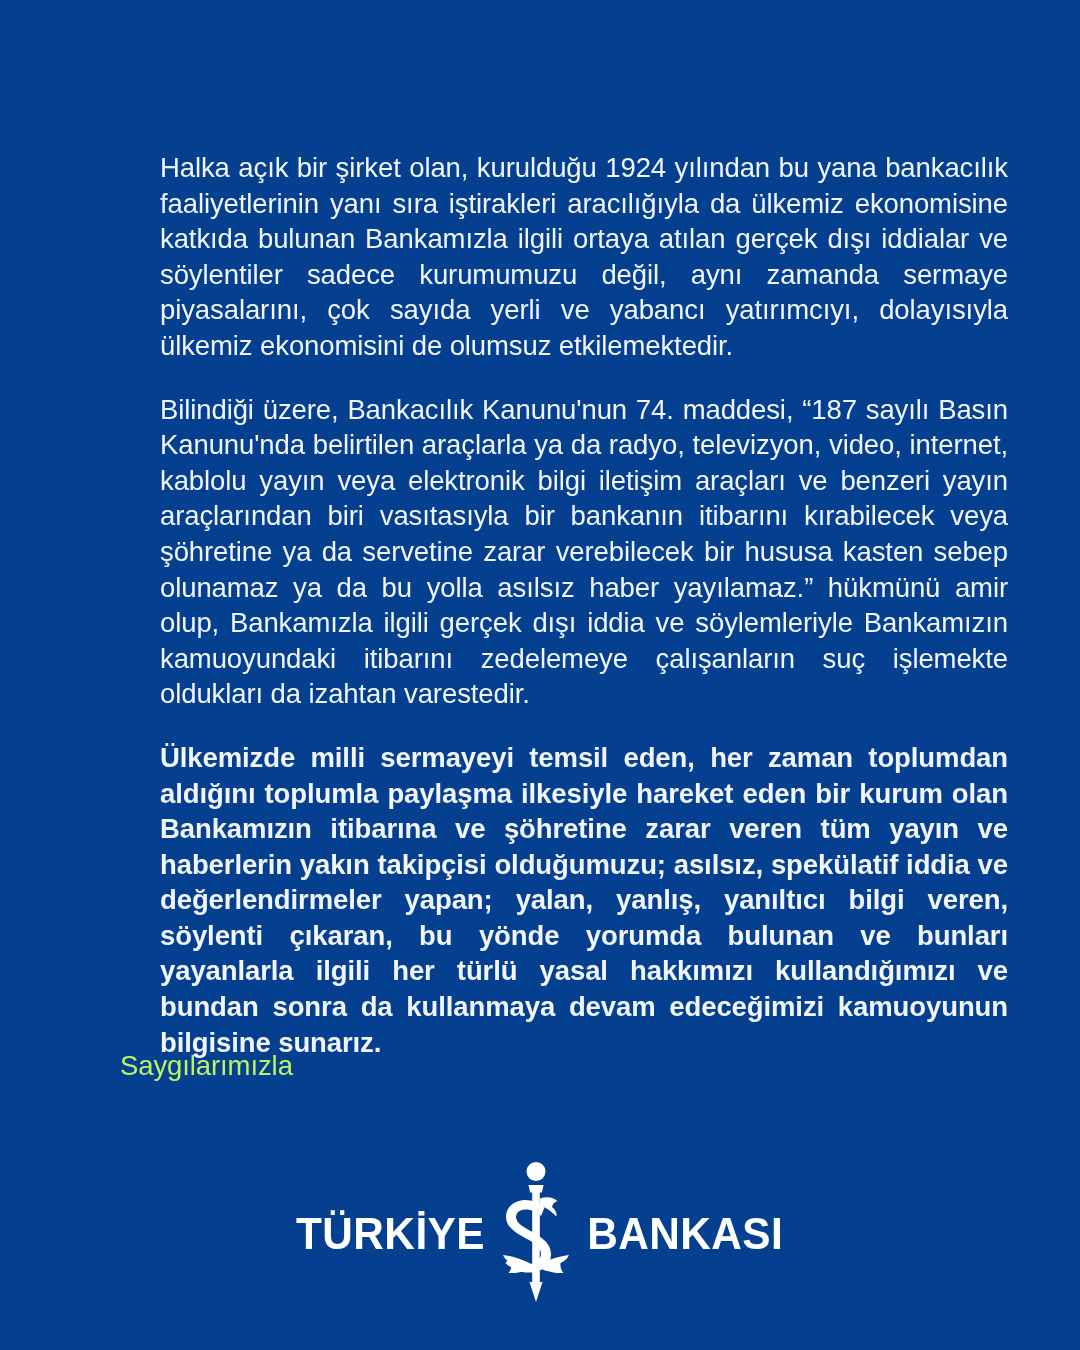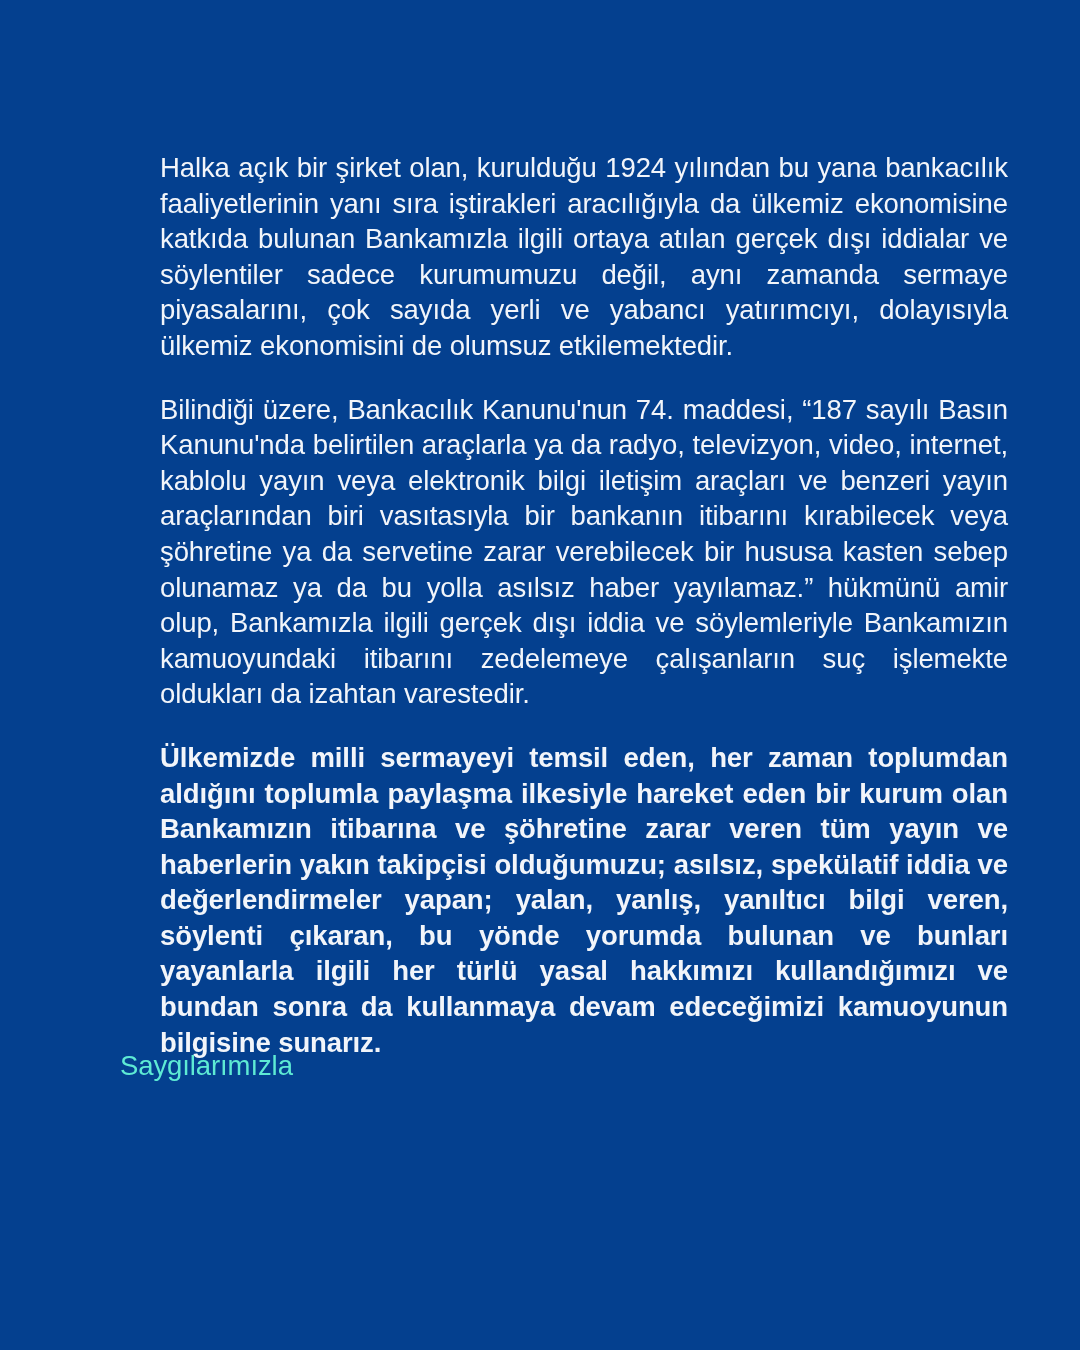--- a/index.html
+++ b/index.html
@@ -38,21 +38,21 @@
     font-weight: 400;
   }
   .paragraph.last-para {
     margin-bottom: 0;
     font-weight: bold;
   }
   .signoff {
     position: absolute;
     left: 120px;
     top: 1048px;
-    color: #5eead4;
+    color: #bef264;
     font-size: 27.5px;
     line-height: 35.6px;
     letter-spacing: -0.1px;
   }
   .brand-lockup {
     position: absolute;
     left: 0;
     top: 1158px;
     width: 1080px;
     display: flex;
@@ -88,14 +88,55 @@
 <div class="poster">
 
   <div class="statement-body">
     <p class="paragraph">Halka açık bir şirket olan, kurulduğu 1924 yılından bu yana bankacılık faaliyetlerinin yanı sıra iştirakleri aracılığıyla da ülkemiz ekonomisine katkıda bulunan Bankamızla ilgili ortaya atılan gerçek dışı iddialar ve söylentiler sadece kurumumuzu değil, aynı zamanda sermaye piyasalarını, çok sayıda yerli ve yabancı yatırımcıyı, dolayısıyla ülkemiz ekonomisini de olumsuz etkilemektedir.</p>
     <p class="paragraph">Bilindiği üzere, Bankacılık Kanunu'nun 74. maddesi, “187 sayılı Basın Kanunu'nda belirtilen araçlarla ya da radyo, televizyon, video, internet, kablolu yayın veya elektronik bilgi iletişim araçları ve benzeri yayın araçlarından biri vasıtasıyla bir bankanın itibarını kırabilecek veya şöhretine ya da servetine zarar verebilecek bir hususa kasten sebep olunamaz ya da bu yolla asılsız haber yayılamaz.” hükmünü amir olup,  Bankamızla ilgili gerçek dışı iddia ve söylemleriyle Bankamızın kamuoyundaki itibarını zedelemeye  çalışanların suç işlemekte oldukları da izahtan varestedir.</p>
     <p class="paragraph last-para">Ülkemizde milli sermayeyi temsil eden, her zaman toplumdan aldığını toplumla paylaşma ilkesiyle hareket eden bir kurum olan Bankamızın itibarına ve şöhretine zarar veren tüm yayın ve haberlerin yakın takipçisi olduğumuzu; asılsız, spekülatif iddia ve değerlendirmeler yapan; yalan, yanlış, yanıltıcı bilgi veren, söylenti çıkaran, bu yönde yorumda bulunan ve bunları yayanlarla ilgili her türlü yasal hakkımızı kullandığımızı ve bundan sonra da kullanmaya devam edeceğimizi kamuoyunun bilgisine sunarız.</p>
   </div>
 
   <div class="signoff">Saygılarımızla</div>
 
+  <div class="brand-lockup">
+    <span class="brand-word word-left">TÜRKİYE</span>
+
+    <svg class="brand-mark" viewBox="0 0 78 150" aria-hidden="true">
+      <g fill="#ffffff">
+
+        <circle cx="39" cy="13.5" r="9.5"></circle>
+
+        <path d="M31.5 27 h15 l-1.6 7.5 h-11.8 z"></path>
+
+        <rect x="35.2" y="34" width="7.6" height="92"></rect>
+
+        <path d="M43 40.5 c7.5 -2.5 13.5 -1 17.5 2.5 c-3 1 -5 3 -5.5 6 c3.5 2.5 5 6 4.5 9.5 c-5 -5 -10.5 -9 -16.5 -11.5 z"></path>
+
+        <path d="M47.5 49.5
+                 c-6.5 -5.5 -15 -8.5 -23.5 -7
+                 c-9 1.5 -15 8 -15 16
+                 c0 7.5 4.5 12.5 11.5 17
+                 c5.5 3.5 11 6 15.5 9
+                 c5 3.5 8 7 8 11.5
+                 c0 5.5 -4.5 9.5 -11 10
+                 c-7 0.5 -14 -2.5 -19 -7.5
+                 l-5.5 6.5
+                 c6.5 6.5 16 10 25 9.5
+                 c12 -0.5 20.5 -8 20.5 -18
+                 c0 -8 -4.5 -13.5 -12 -18.5
+                 c-5.5 -3.5 -11.5 -6.5 -16 -9.5
+                 c-4.5 -3 -7 -6 -7 -9.5
+                 c0 -4.5 4 -7.5 9.5 -7.5
+                 c6 0 11.5 2.5 15.5 6.5 z"></path>
+
+        <path d="M35.5 110 c-8 4 -16 5.5 -24 5 c2.5 -3 3.5 -6.5 3 -10 c-4 -1.5 -7 -4.5 -8.5 -8 c8.5 1 19 4 29.5 9.5 z"></path>
+
+        <path d="M42.5 110 c8 4 16 5.5 24 5 c-2.5 -3 -3.5 -6.5 -3 -10 c4 -1.5 7 -4.5 8.5 -8 c-8.5 1 -19 4 -29.5 9.5 z"></path>
+
+        <path d="M32.5 124 h13 l-6.5 20 z"></path>
+      </g>
+    </svg>
+
+    <span class="brand-word word-right">BANKASI</span>
+  </div>
 
 </div>
 
 </body></html>

